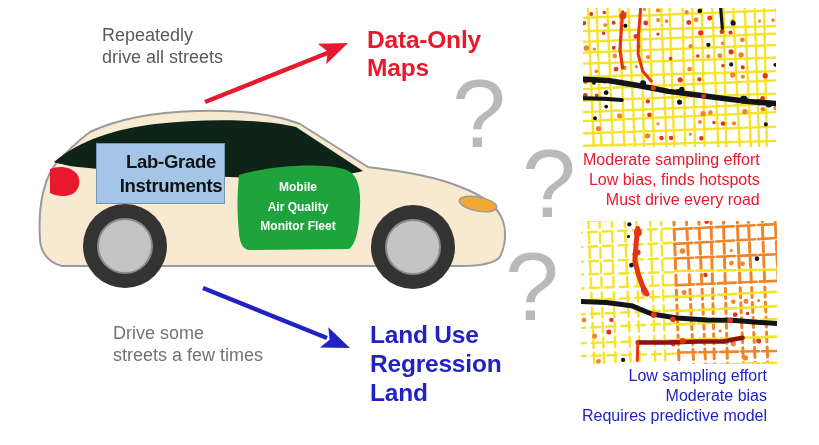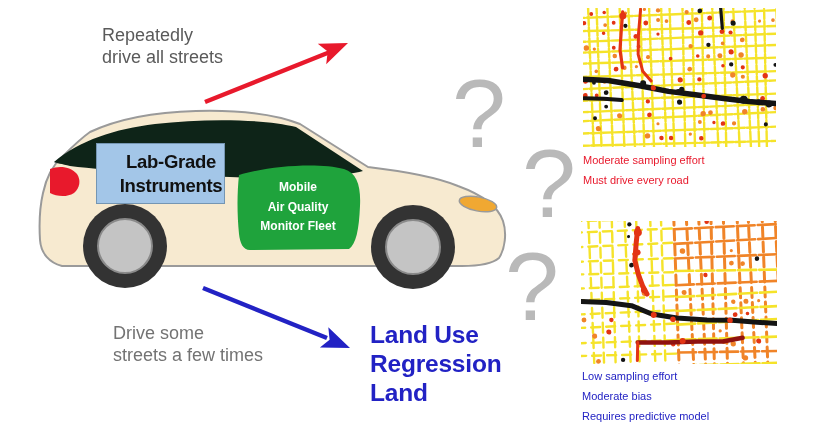--- a/index.html
+++ b/index.html
@@ -1,21 +1,21 @@
 <!DOCTYPE html>
 <html><head>
 <meta charset="utf-8">
 <style>
   html,body{margin:0;padding:0;background:#fff;}
   #canvas{position:relative;width:819px;height:445px;background:#ffffff;overflow:hidden;
           font-family:"Liberation Sans",sans-serif;border-radius:29px;}
   .abs{position:absolute;}
   .note{font-size:18px;line-height:22px;}
   .title{font-size:24.5px;font-weight:bold;line-height:28px;letter-spacing:-0.2px;}
-  .caption{font-size:11px;line-height:20px;}
+  .caption{font-size:16px;line-height:20px;text-align:right;}
   .qmark{font-size:97px;line-height:1;font-weight:400;user-select:none;}
   #instrument-box{left:96px;top:143px;width:106px;height:59px;border:1px solid #7596b3;
       display:flex;flex-direction:column;align-items:center;justify-content:center;
       font-weight:bold;font-size:18.5px;line-height:24px;color:#111;letter-spacing:-0.3px;padding-left:21px;}
   #fleet-label{left:233px;top:178px;width:130px;text-align:center;color:#fff;
       font-weight:bold;font-size:12px;line-height:19.5px;}
   svg{display:block;}
 </style>
 </head>
 <body>
@@ -55,20 +55,24 @@
         <circle cx="413" cy="247" r="27" stroke="#8a8a8a" stroke-width="2" fill="#c4c4c4"></circle>
       </g>
     </g>
   </svg>
 
   <div class="abs note" style="left: 102px; top: 24px; color: rgb(90, 90, 90);">
     <div>Repeatedly</div>
     <div>drive all streets</div>
   </div>
 
+  <div class="abs title" style="left: 367px; top: 26px; color: rgb(232, 25, 44);">
+    <div>Data-Only</div>
+    <div>Maps</div>
+  </div>
 
   <div class="abs note" style="left: 113px; top: 322px; color: #737373;">
     <div>Drive some</div>
     <div>streets a few times</div>
   </div>
 
   <div class="abs title" style="left: 370px; top: 320px; line-height: 29px; color: rgb(34, 34, 196);">
     <div>Land Use</div>
     <div>Regression</div>
     <div>Land</div>
@@ -227,20 +231,21 @@
         <circle cx="160" cy="94" r="4" fill="#141414"></circle>
         <circle cx="175" cy="97" r="3" fill="#141414"></circle>
         <circle cx="185" cy="99" r="3.5" fill="#141414"></circle>
         <circle cx="70" cy="79" r="2.6" fill="#e33414"></circle>
         <circle cx="120" cy="89" r="2.4" fill="#e33414"></circle>
       </g>
     </svg>
 
   <div class="abs caption" style="left: 583px; top: 150px; color: rgb(232, 25, 44);">
     <div>Moderate sampling effort</div>
+    <div>Low bias, finds hotspots</div>
     <div>Must drive every road</div>
   </div>
 
   <svg id="bottom-map-svg" class="abs" style="left:581px;top:221px" width="196" height="143" viewBox="0 0 196 143">
       <rect x="0" y="0" width="196" height="143" fill="#ffffff"></rect>
       <g transform="rotate(-2 98 71.5)">
         <line x1="-5.464885740540922" y1="-6" x2="-7.655094452667981" y2="149" stroke="#f5e32a" stroke-width="2.4" stroke-linecap="round" stroke-dasharray="10 5"></line>
         <line x1="9.93072289833799" y1="-6" x2="10.92586642690003" y2="149" stroke="#f5e32a" stroke-width="2.4" stroke-linecap="round" stroke-dasharray="10 5"></line>
         <line x1="21.064335805596784" y1="-6" x2="20.591944245854393" y2="149" stroke="#f5e32a" stroke-width="2.4" stroke-linecap="round" stroke-dasharray="10 5"></line>
         <line x1="33.39869789755903" y1="-6" x2="32.09832382714376" y2="149" stroke="#f5e32a" stroke-width="2.4" stroke-linecap="round" stroke-dasharray="10 5"></line>

